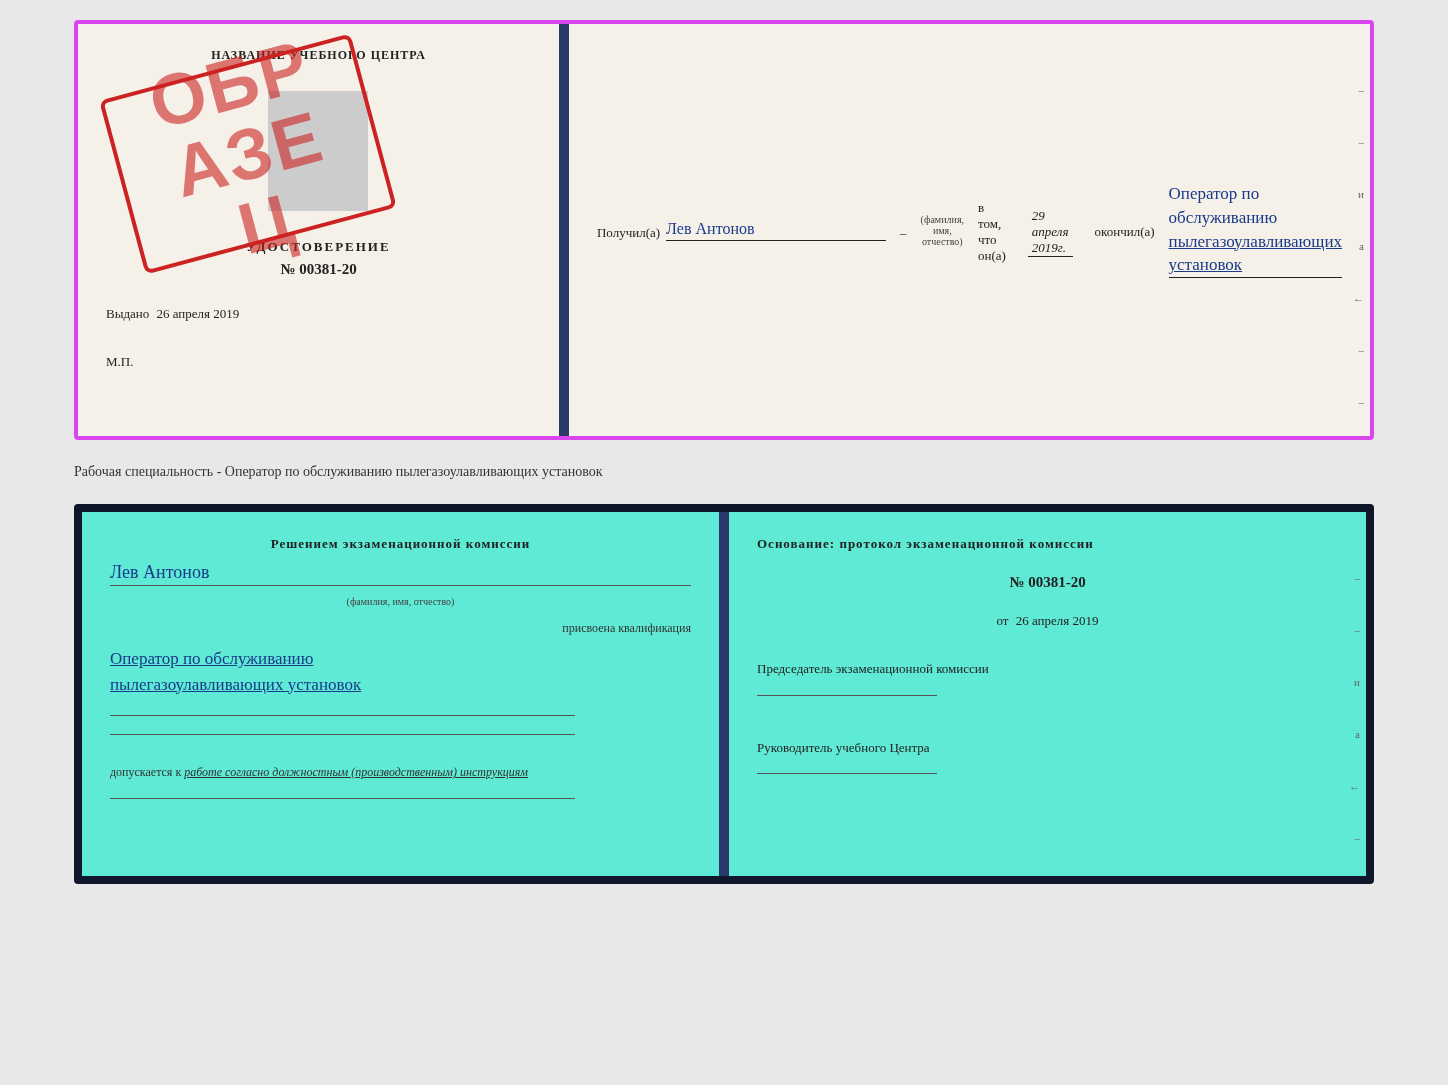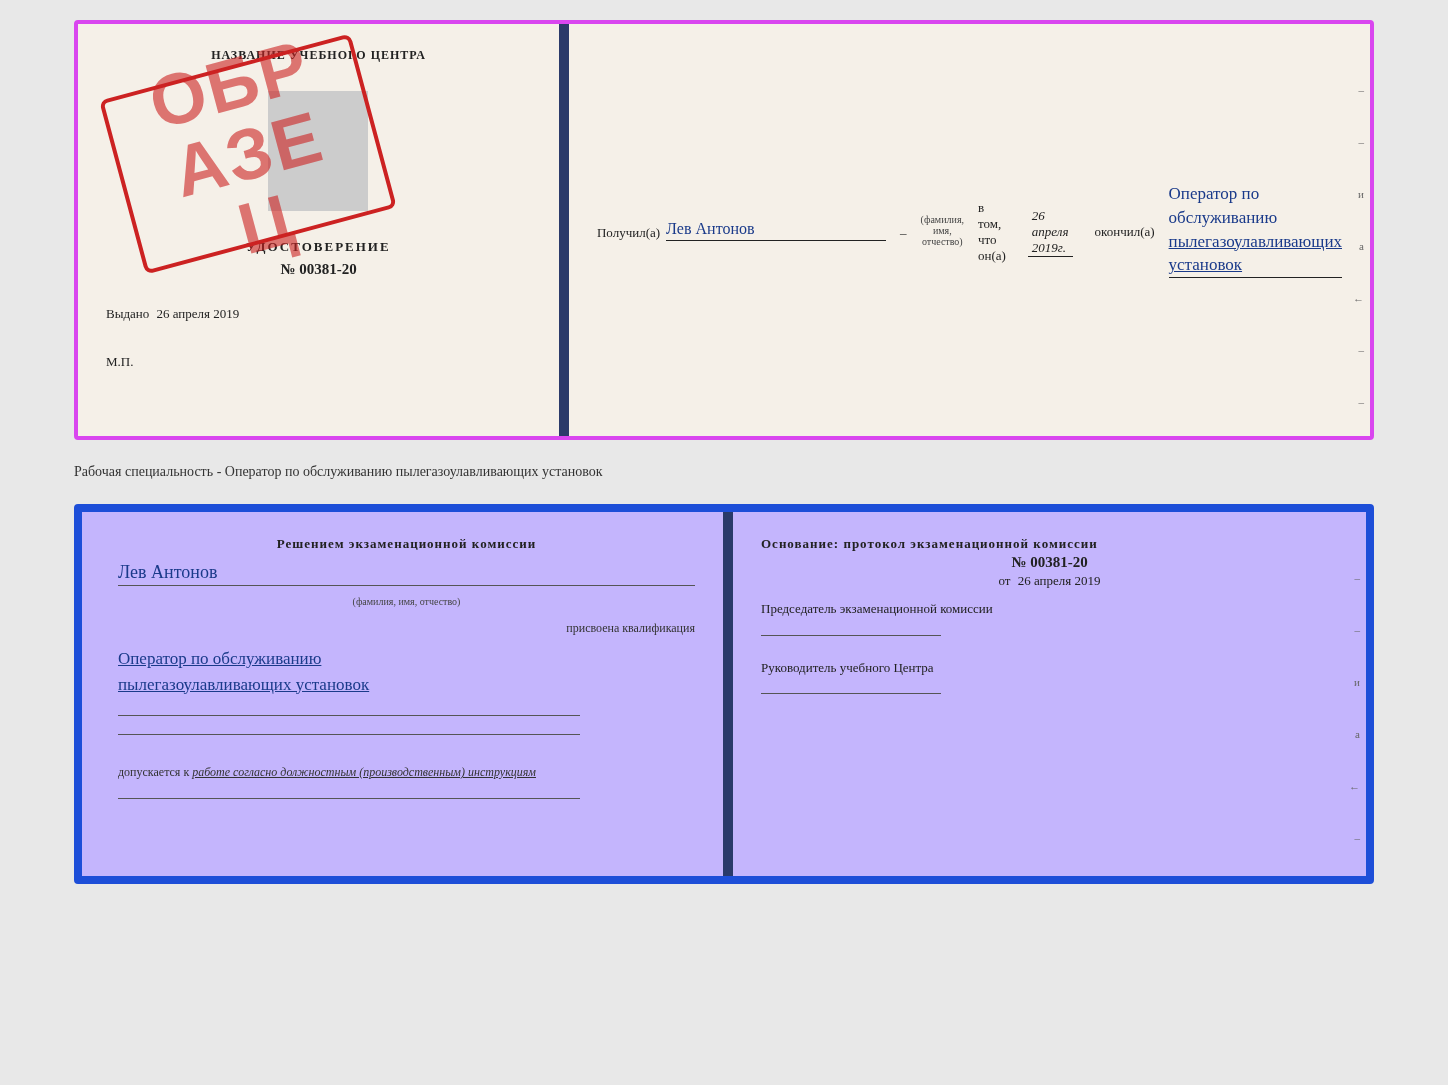--- a/index.html
+++ b/index.html
@@ -212,27 +212,26 @@
       font-size: 14px;
       color: #333;
       padding: 8px 0;
       width: 100%;
     }
 
     
     .bottom-book {
       display: flex;
       width: 100%;
-      background: #c4b5fd;
-      border: 8px solid #1d4ed8;
+      background: #5eead4;
+      border: 8px solid #0f172a;
       border-radius: 4px;
       min-height: 380px;
       position: relative;
       overflow: hidden;
-      padding-left: 8px;
     }
 
     .bottom-book .book-left {
       display: flex;
       flex-direction: column;
       gap: 10px;
     }
 
     .resheniem-title {
       font-size: 13px;
@@ -275,21 +274,21 @@
       font-style: italic;
       text-decoration: underline;
     }
 
     
     .bottom-right {
       flex: 1;
       padding: 24px 28px;
       display: flex;
       flex-direction: column;
-      gap: 2px;
+      gap: 22px;
     }
 
     .osnovanie-title {
       font-size: 13px;
       color: #222;
       font-weight: bold;
       letter-spacing: 1px;
     }
 
     .protocol-number {
@@ -357,21 +356,21 @@
 
       <div class="poluchil-row">
         <span>Получил(а)</span>
         <span class="poluchil-name">Лев Антонов</span>
         <span class="poluchil-dash">–</span>
       </div>
       <div class="fio-small">(фамилия, имя, отчество)</div>
 
       <div class="vtom-row">
         <span>в том, что он(а)</span>
-        <span class="vtom-date">26 апреля 2019г.</span>
+        <span class="vtom-date">29 апреля 2019г.</span>
         <span>окончил(а)</span>
       </div>
 
 
       <div class="professiya-value">
         <div>Оператор по обслуживанию</div>
         <div style="text-decoration: underline;">пылегазоулавливающих установок</div>
       </div>
 
       <div style="position:absolute; right:6px; top:60px; display:flex; flex-direction:column; gap:40px; align-items:flex-end;">

